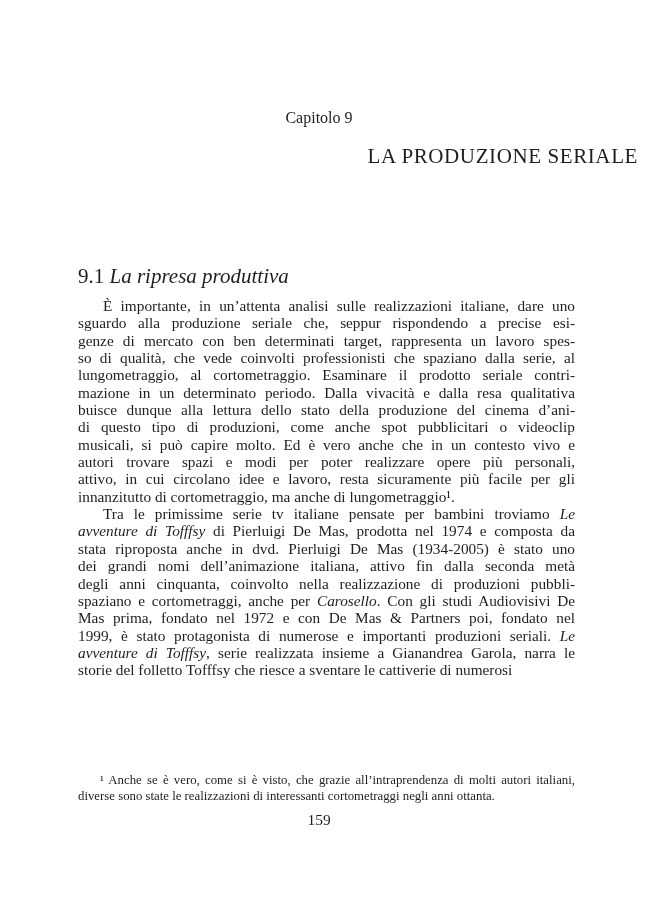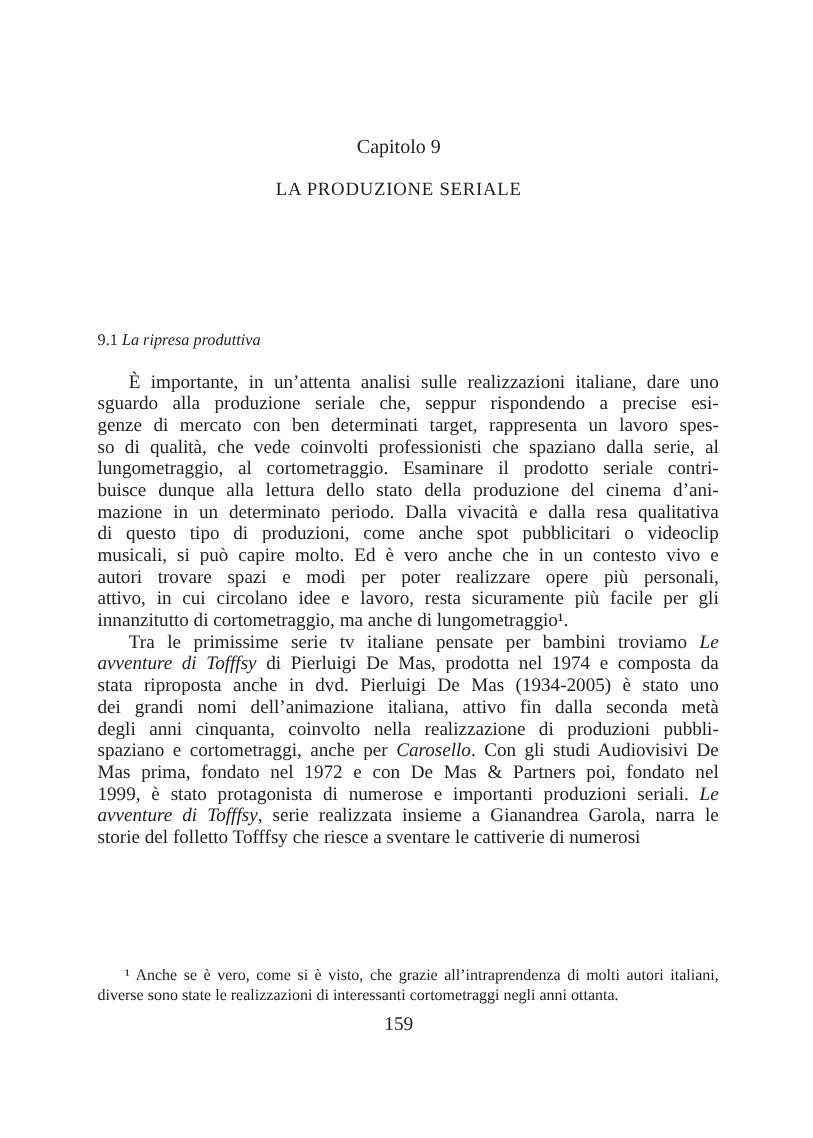--- a/index.html
+++ b/index.html
@@ -19,28 +19,28 @@
   }
   .chapter-label {
     position: absolute;
     top: 109px; left: 0; width: 100%;
     text-align: center;
     font-size: 16px;
   }
   .chapter-title {
     position: absolute;
     top: 144px; left: 0; width: 100%;
-    text-align: center;
-    font-size: 15px;
+    text-align: right;
+    font-size: 21px;
     letter-spacing: 0.6px;
   }
   .section-heading {
     position: absolute;
     top: 264px; left: 78px;
-    font-size: 13px;
+    font-size: 21px;
   }
   .section-heading .sec-num { font-style: normal; }
   .section-heading .sec-title { font-style: italic; }
   .body-text {
     position: absolute;
     top: 297px; left: 78px;
     width: 497px;
     font-size: 15.3px;
     line-height: 17.35px;
   }
@@ -82,22 +82,22 @@
     <span class="sec-num">9.1</span><span>&nbsp;</span><span class="sec-title">La ripresa produttiva</span>
   </div>
 
   <div class="body-text">
       <div>
         <div class="line indent"><span>È importante, in un’attenta analisi sulle realizzazioni italiane, dare uno</span></div>
         <div class="line"><span>sguardo alla produzione seriale che, seppur rispondendo a precise esi-</span></div>
         <div class="line"><span>genze di mercato con ben determinati target, rappresenta un lavoro spes-</span></div>
         <div class="line"><span>so di qualità, che vede coinvolti professionisti che spaziano dalla serie, al</span></div>
         <div class="line"><span>lungometraggio, al cortometraggio. Esaminare il prodotto seriale contri-</span></div>
+        <div class="line"><span>mazione in un determinato periodo. Dalla vivacità e dalla resa qualitativa</span></div>
         <div class="line"><span>buisce dunque alla lettura dello stato della produzione del cinema d’ani-</span></div>
-        <div class="line"><span>mazione in un determinato periodo. Dalla vivacità e dalla resa qualitativa</span></div>
         <div class="line"><span>di questo tipo di produzioni, come anche spot pubblicitari o videoclip</span></div>
         <div class="line"><span>musicali, si può capire molto. Ed è vero anche che in un contesto vivo e</span></div>
         <div class="line"><span>autori trovare spazi e modi per poter realizzare opere più personali,</span></div>
         <div class="line"><span>attivo, in cui circolano idee e lavoro, resta sicuramente più facile per gli</span></div>
         <div class="line last"><span>innanzitutto di cortometraggio, ma anche di lungometraggio¹.</span></div>
       </div>
       <div>
         <div class="line indent"><span>Tra le primissime serie tv italiane pensate per bambini troviamo </span><span class="it">Le</span></div>
         <div class="line"><span class="it">avventure di Tofffsy</span><span> di Pierluigi De Mas, prodotta nel 1974 e composta da</span></div>
         <div class="line"><span>stata riproposta anche in dvd. Pierluigi De Mas (1934-2005) è stato uno</span></div>

